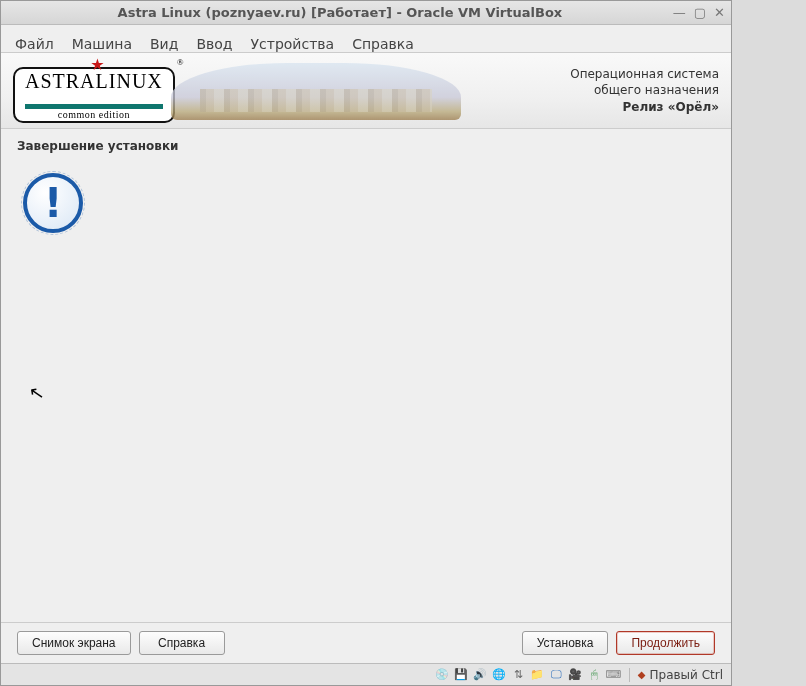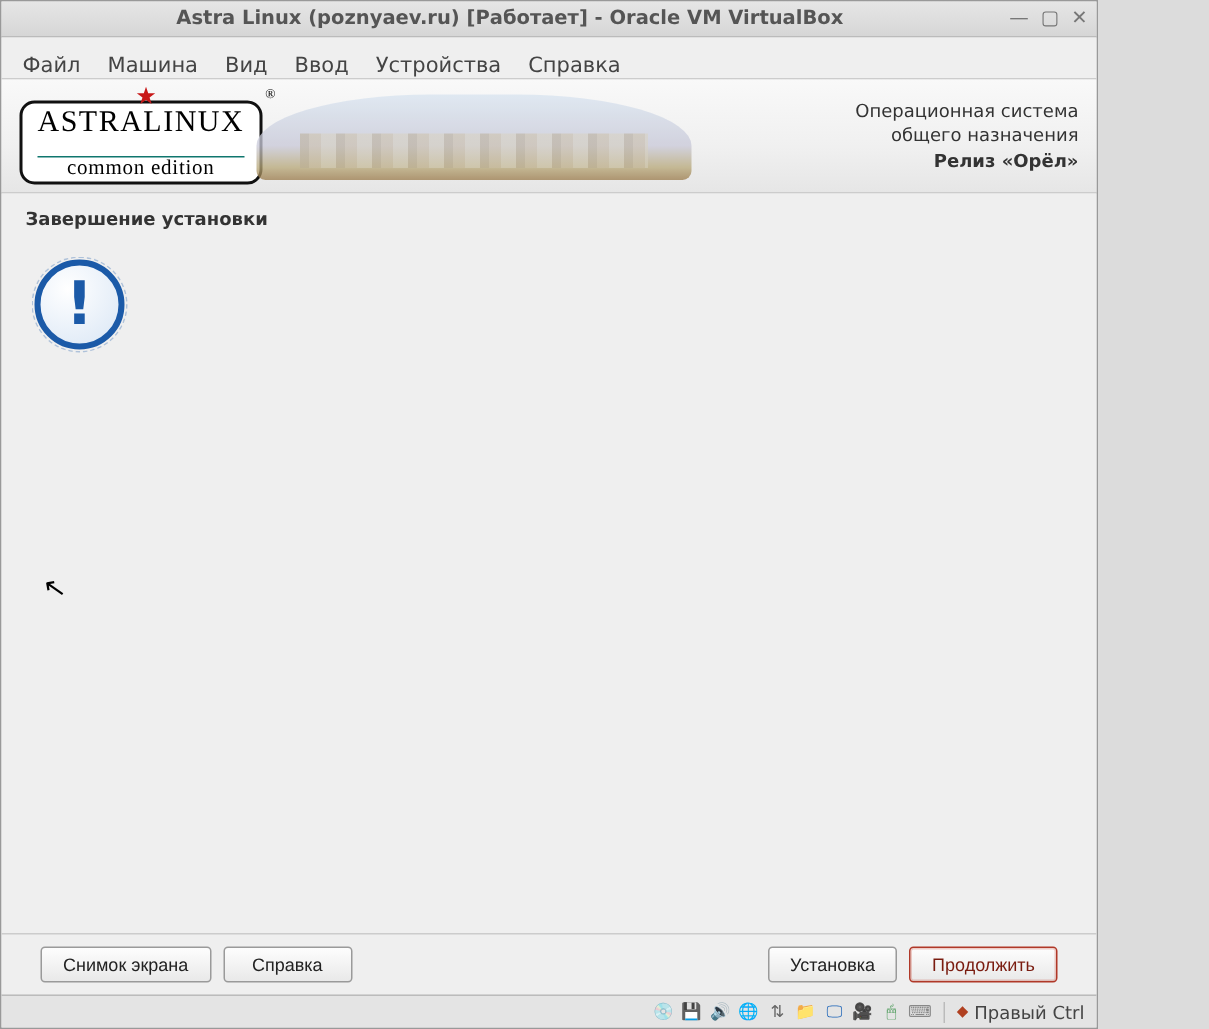--- a/index.html
+++ b/index.html
@@ -73,21 +73,21 @@
   .logo-star { color:#c81818; font-size:16px; line-height:8px; position:relative; top:2px;}
   .logo-main {
     border: 2px solid #111;
     border-radius: 10px;
     padding: 2px 10px 1px;
     text-align:center;
     line-height:1;
     background:#fff;
   }
   .logo-main .big { font-size: 20px; letter-spacing: 1px; font-weight:500; }
-  .logo-main .small { font-size: 14px; letter-spacing: 0.5px; border-top:1px solid #0f766e; margin-top:13px; padding-top:1px;}
+  .logo-main .small { font-size: 10px; letter-spacing: 0.5px; border-top:5px solid #0f766e; margin-top:13px; padding-top:1px;}
   .logo-reg { font-size:9px; position:relative; top:-10px; left:2px;}
   .banner-right {
     text-align: right;
     color: #333;
     font-size: 12px;
     line-height: 1.35;
   }
   .banner-right .bold { font-weight: bold; }
   .cityscape {
     position:absolute;
@@ -139,21 +139,21 @@
   .cursor {
     position:absolute;
     left:28px; top:253px;
     font-size:18px; color:#000;
     transform: rotate(-10deg);
     pointer-events:none;
   }
   .footer-bar {
     background:#efefef;
     border-top:1px solid #ccc;
-    padding:8px 26px;
+    padding:8px 16px;
     display:flex;
     gap:8px;
     align-items:center;
   }
   .footer-bar .spacer { flex:1; }
   button.btn {
     font-size:12px;
     padding:4px 14px;
     background:linear-gradient(#fdfdfd,#e9e9e9);
     border:1px solid #9a9a9a;

